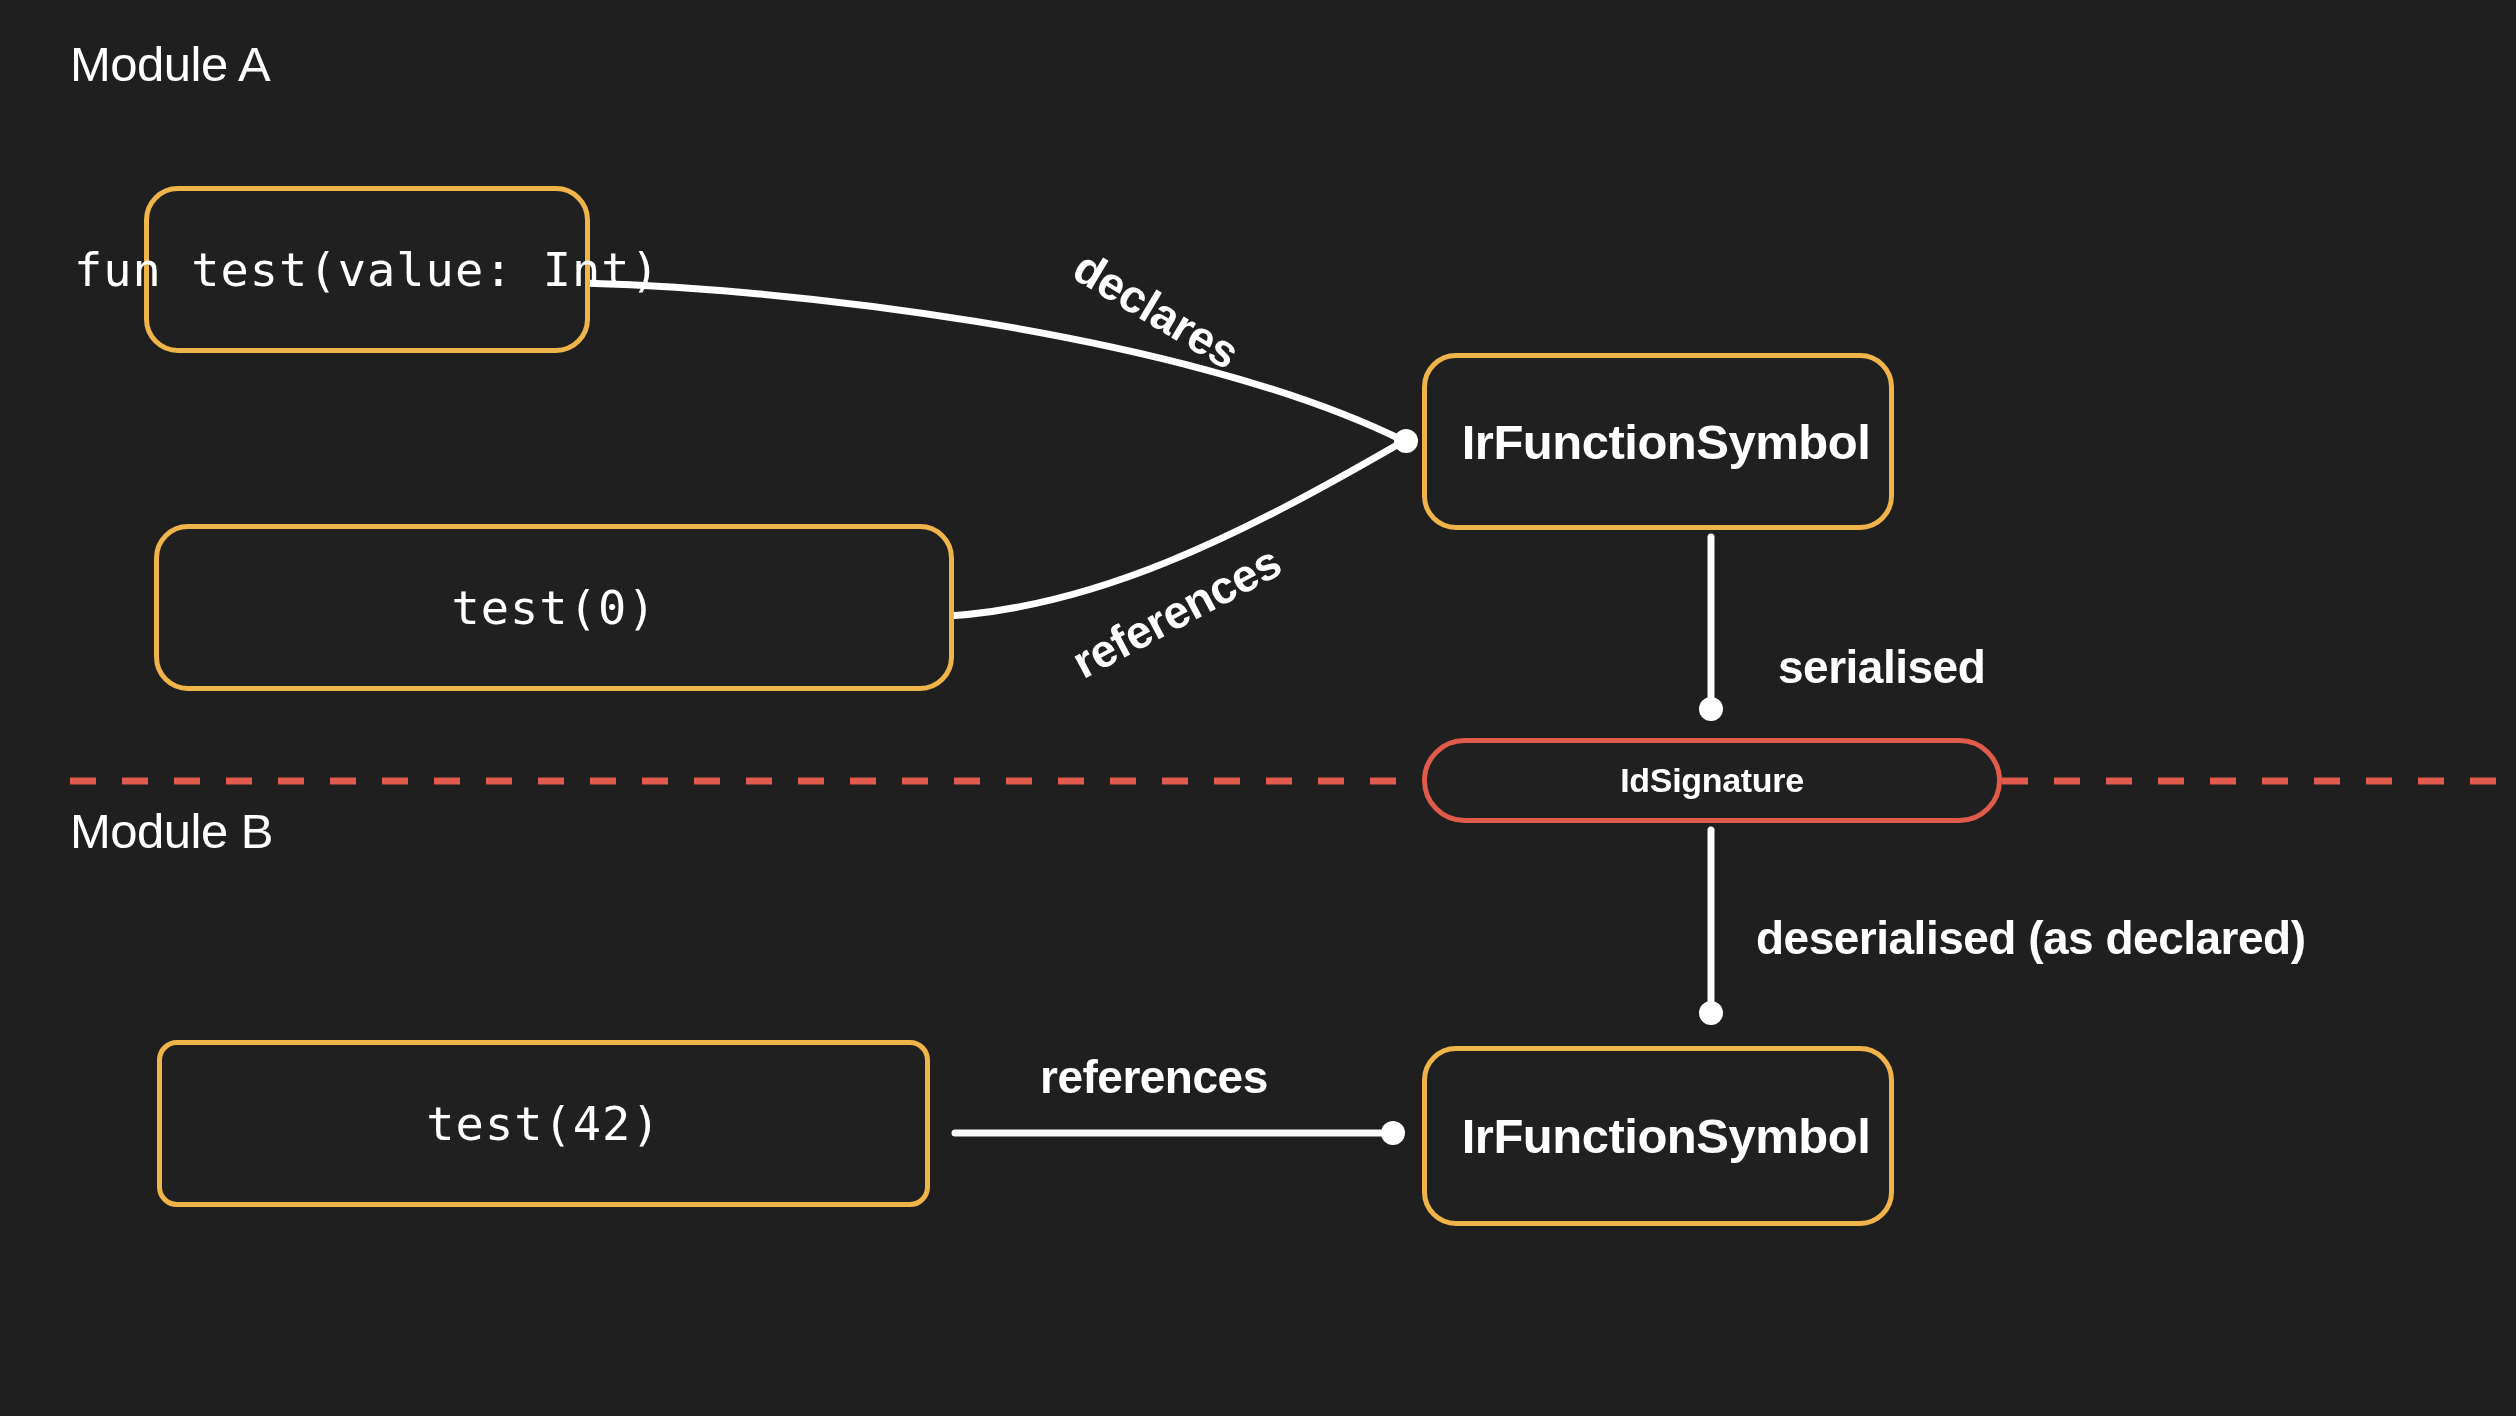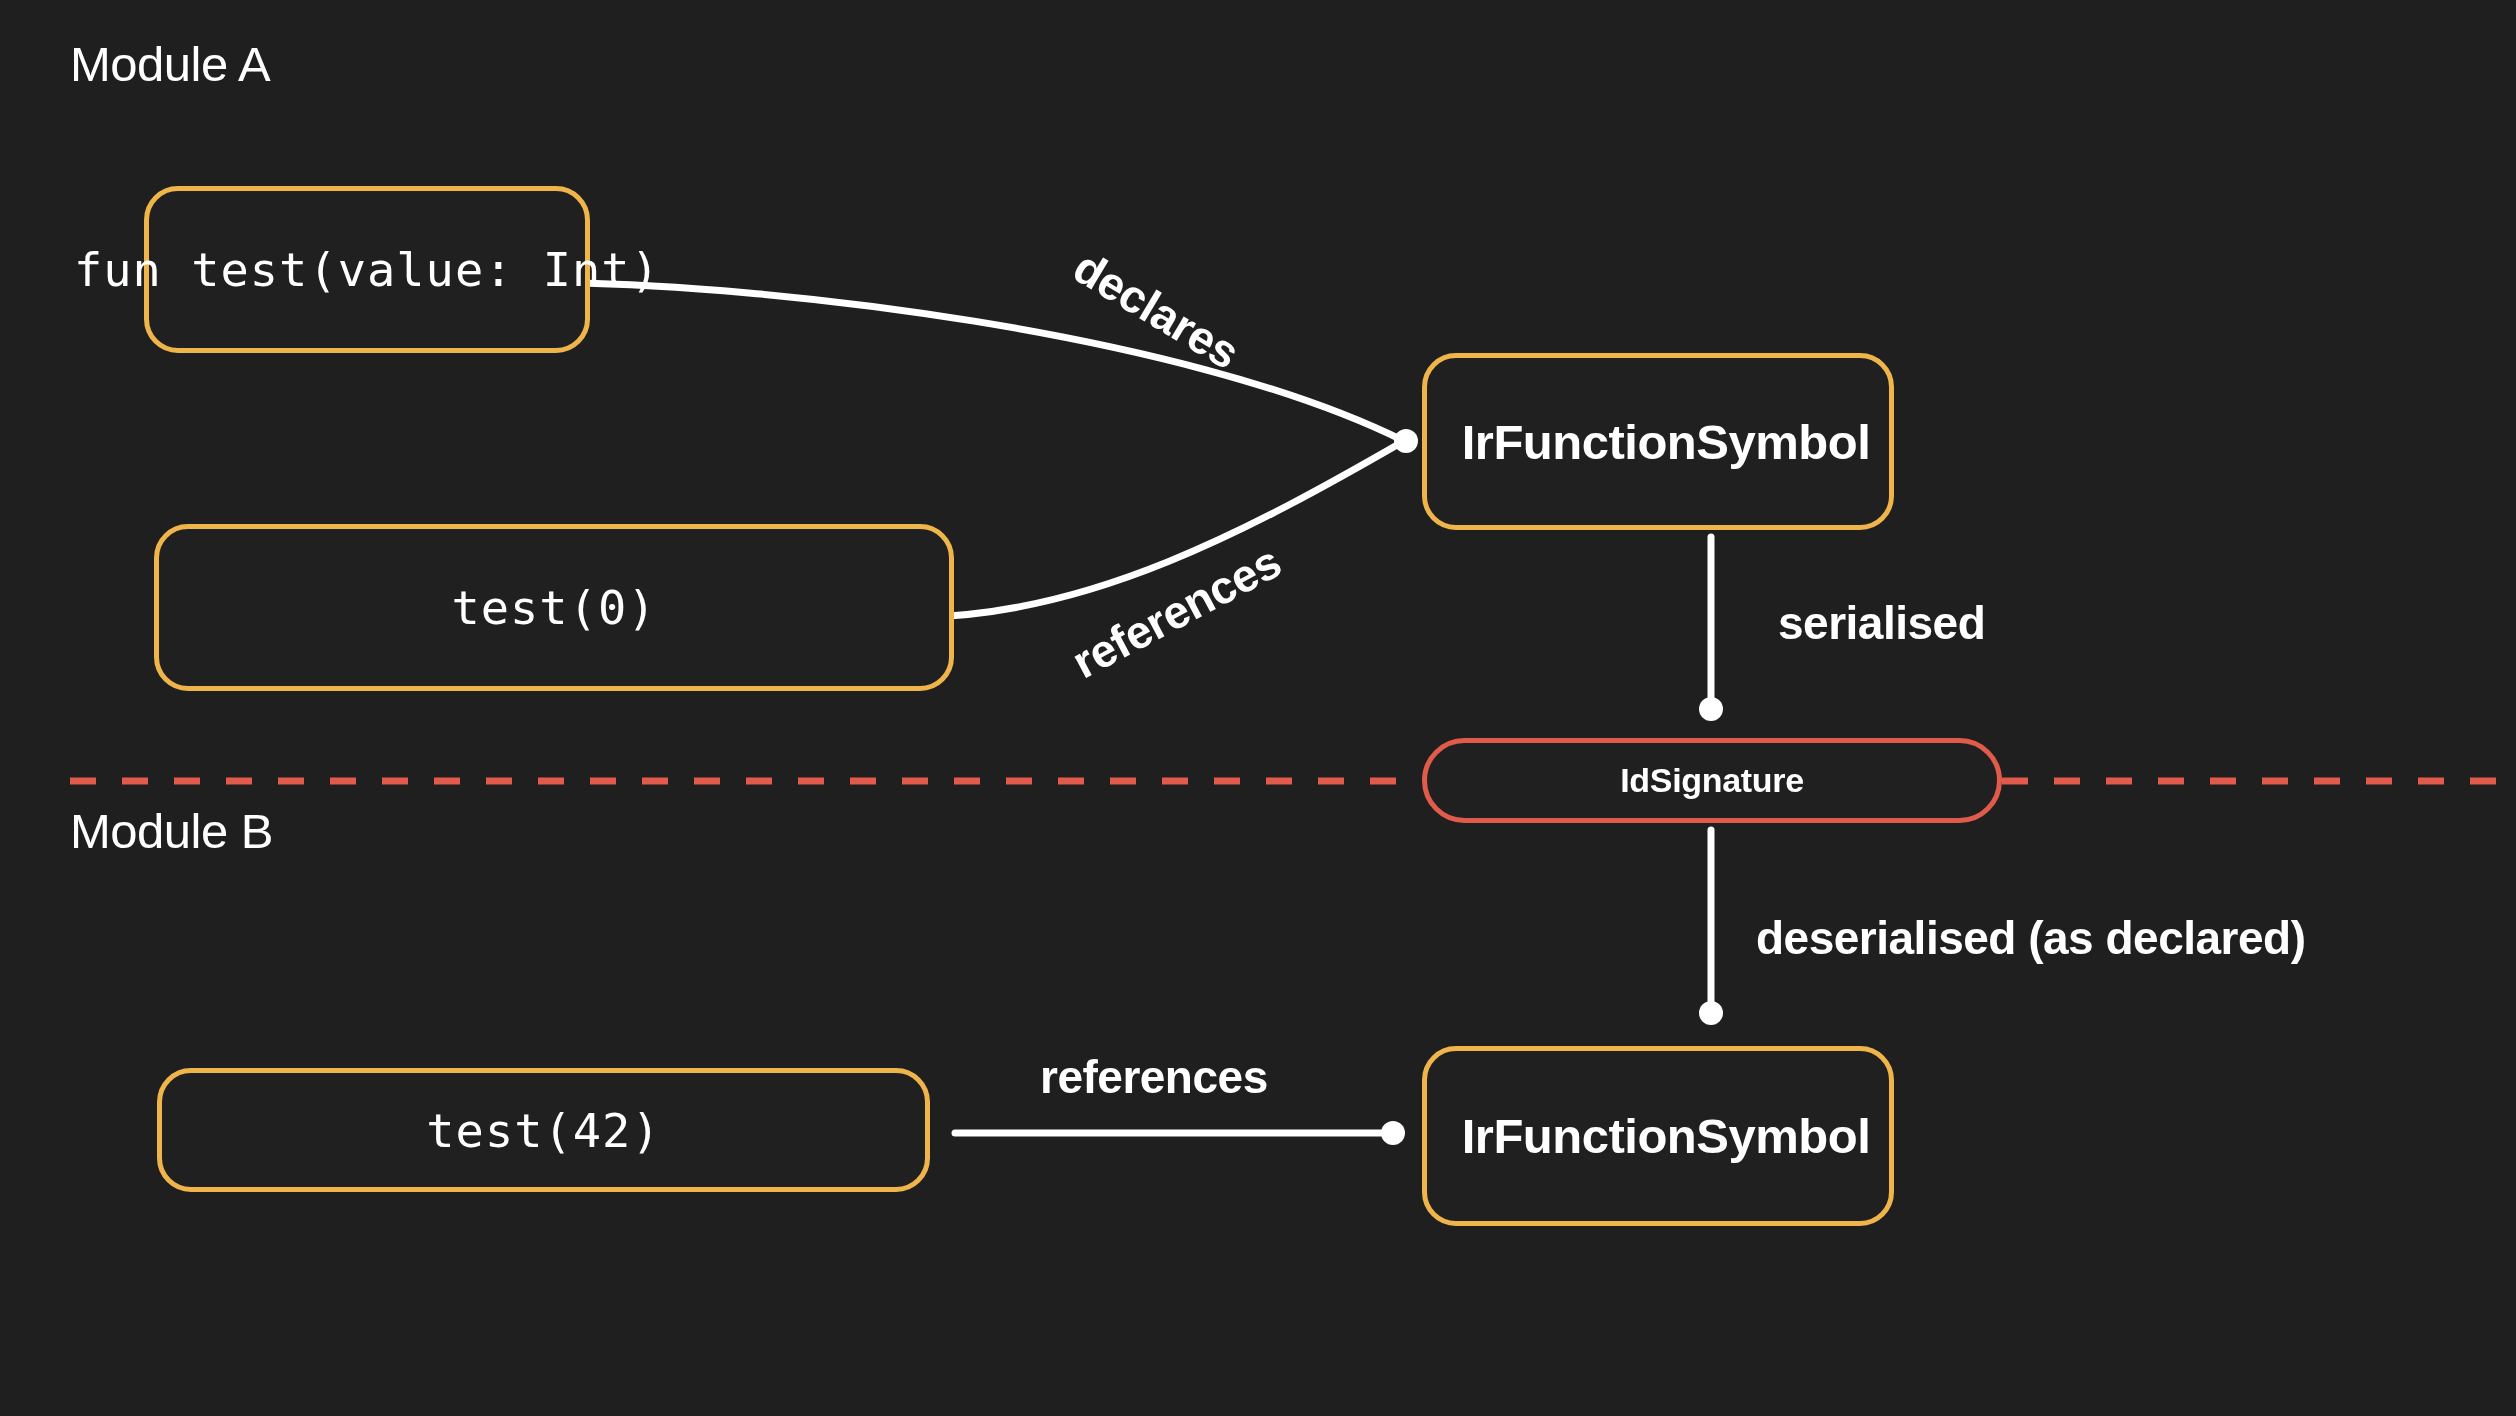--- a/index.html
+++ b/index.html
@@ -72,21 +72,21 @@
     font-weight: bold;
     font-size: 34px;
     letter-spacing: -0.3px;
     z-index: 4;
   }
 
   #node-fun-test       { left: 123px;  top: 186px;  width: 446px; height: 167px; margin-left: 21px; }
   #node-test-0         { left: 122px;  top: 524px;  width: 800px; height: 167px; margin-left: 32px; }
   #node-symbol-a       { left: 1422px; top: 353px;  width: 472px; height: 177px; }
   #node-id-signature   { left: 1422px; top: 738px;  width: 580px; height: 85px;  }
-  #node-test-42        { left: 157px;  top: 1068px; width: 773px; height: 124px; }
+  #node-test-42        { left: 157px;  top: 1040px; width: 773px; height: 167px; border-radius: 20px; }
   #node-symbol-b       { left: 1422px; top: 1046px; width: 472px; height: 180px; }
 
   
   .edge-label {
     position: absolute;
     color: #ffffff;
     font-family: "Liberation Sans", sans-serif;
     font-weight: bold;
     font-size: 46px;
     letter-spacing: -0.5px;
@@ -97,21 +97,21 @@
   #label-declares {
     left: 1090px; top: 243px;
     transform: rotate(31deg);
     transform-origin: 0 0;
   }
   #label-references-upper {
     left: 1065px; top: 645px;
     transform: rotate(-28deg);
     transform-origin: 0 0;
   }
-  #label-serialised   { left: 1778px; top: 600px; }
+  #label-serialised   { left: 1778px; top: 644px; }
   #label-deserialised { left: 1756px; top: 915px; }
   #label-references-lower { left: 1040px; top: 1054px; }
 </style>
 </head>
 <body>
 
 <div id="canvas">
 
   <svg id="edges" viewBox="0 0 2516 1416" xmlns="http://www.w3.org/2000/svg">
 

